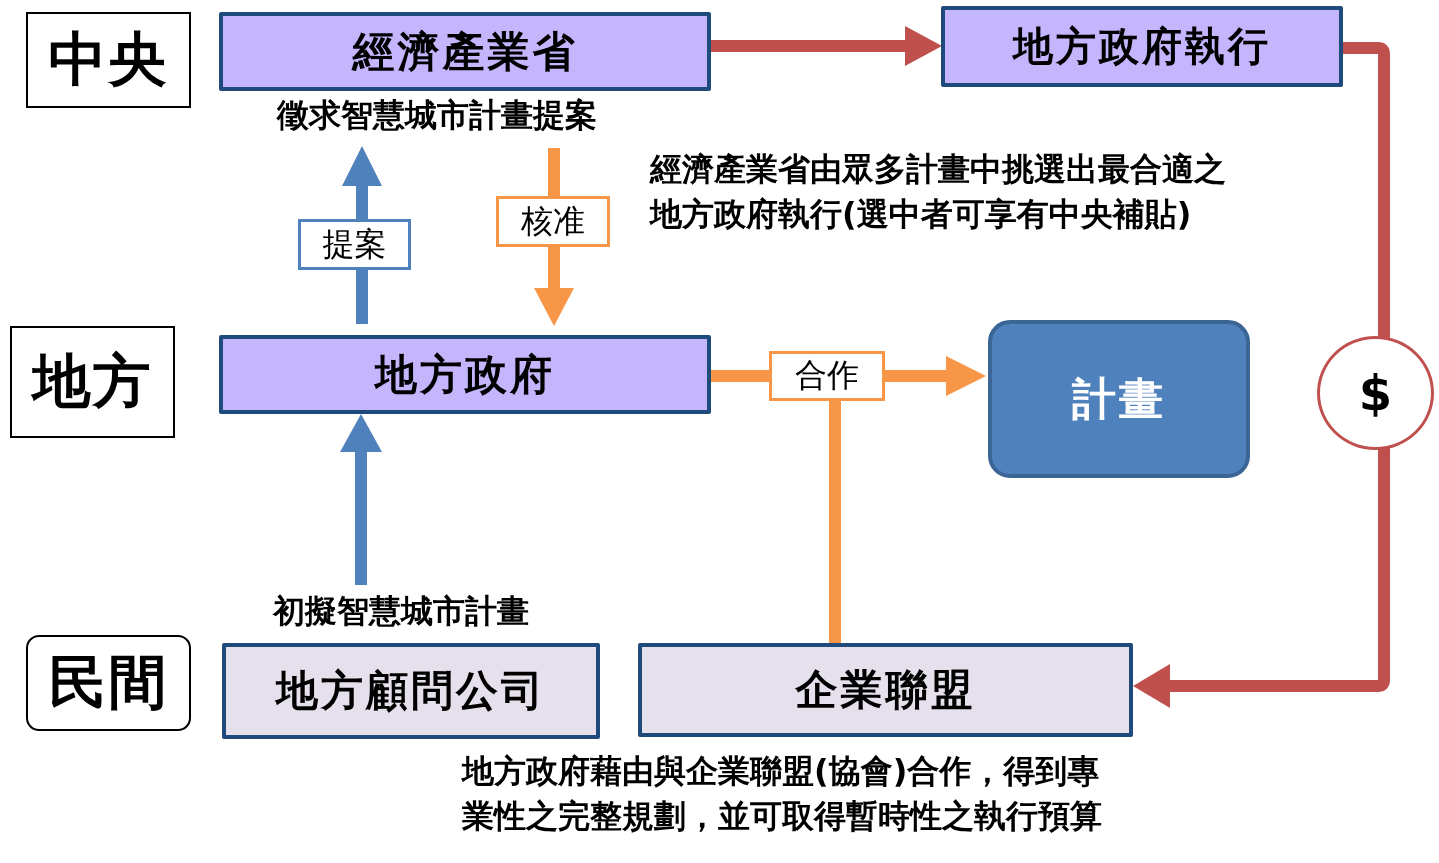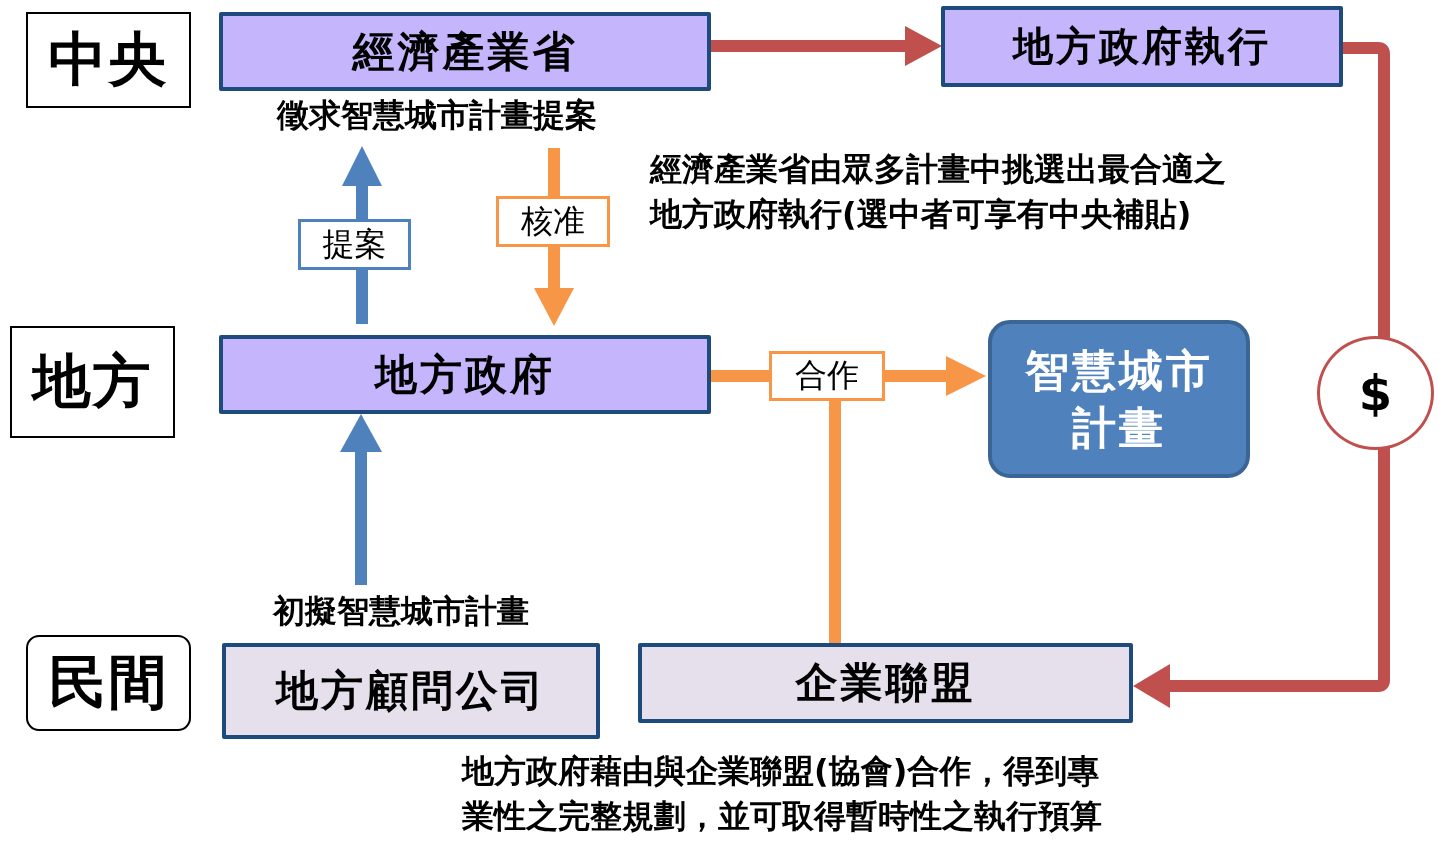--- a/index.html
+++ b/index.html
@@ -70,23 +70,22 @@
 
 <div class="abs note" style="left:650px;top:148px;">經濟產業省由眾多計畫中挑選出最合適之</div>
 <div class="abs note" style="left:650px;top:193px;">地方政府執行(選中者可享有中央補貼)</div>
 
 <div class="abs tag blue" style="left:298px;top:219px;width:113px;height:51px;">提案</div>
 <div class="abs tag orange" style="left:496px;top:196px;width:114px;height:51px;">核准</div>
 
 <div class="abs node gov" style="left:219px;top:335px;width:492px;height:79px;">地方政府</div>
 <div class="abs tag orange" style="left:769px;top:351px;width:116px;height:50px;">合作</div>
 <div class="abs goal" style="left:988px;top:320px;width:262px;height:158px;">
-  <span>智慧城市</span>
   <span>計畫</span>
 </div>
 <div class="abs money" style="left:1317px;top:336px;width:117px;height:114px;">$</div>
 
 <div class="abs note" style="left:273px;top:590px;">初擬智慧城市計畫</div>
 <div class="abs node priv" style="left:222px;top:643px;width:378px;height:96px;">地方顧問公司</div>
-<div class="abs node priv" style="left:638px;top:643px;width:495px;height:80px;">企業聯盟</div>
+<div class="abs node priv" style="left:638px;top:643px;width:495px;height:94px;">企業聯盟</div>
 
 <div class="abs note" style="left:462px;top:750px;">地方政府藉由與企業聯盟(協會)合作，得到專</div>
 <div class="abs note" style="left:462px;top:795px;">業性之完整規劃，並可取得暫時性之執行預算</div>
 
 </body></html>

